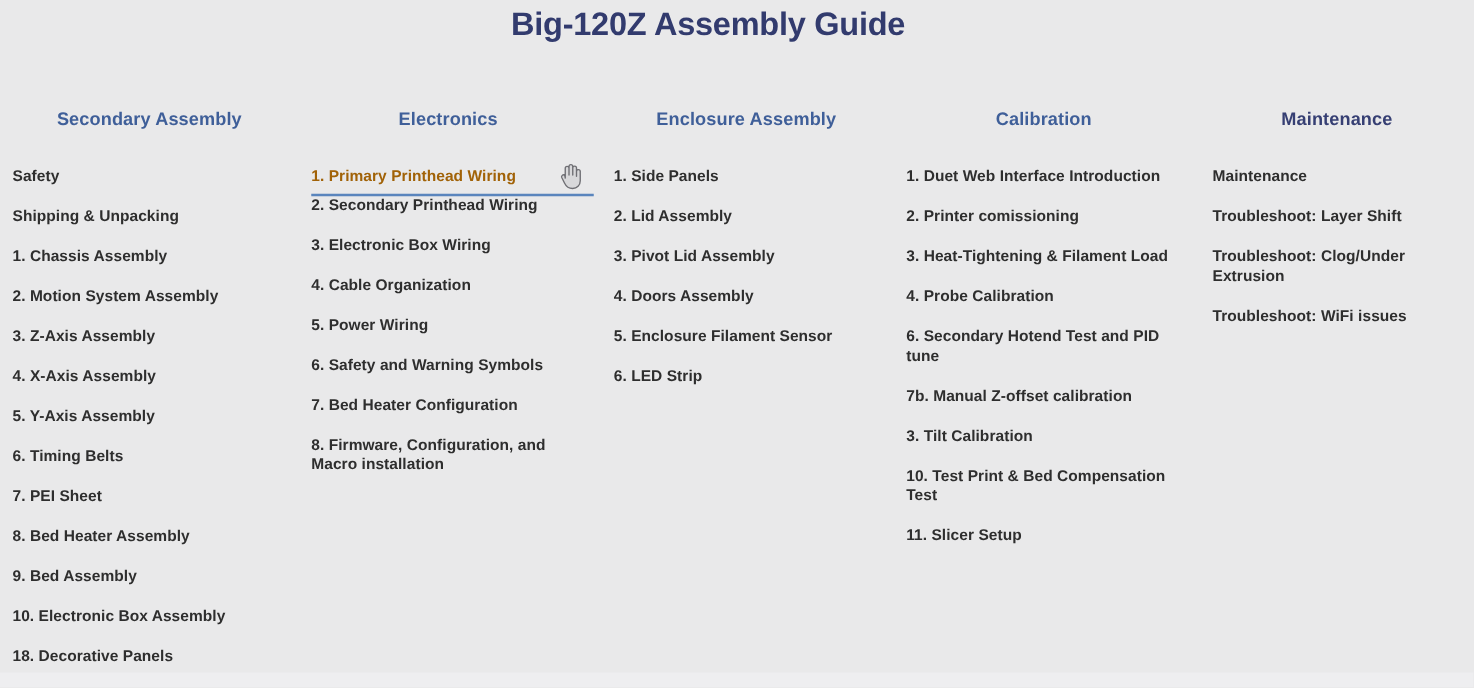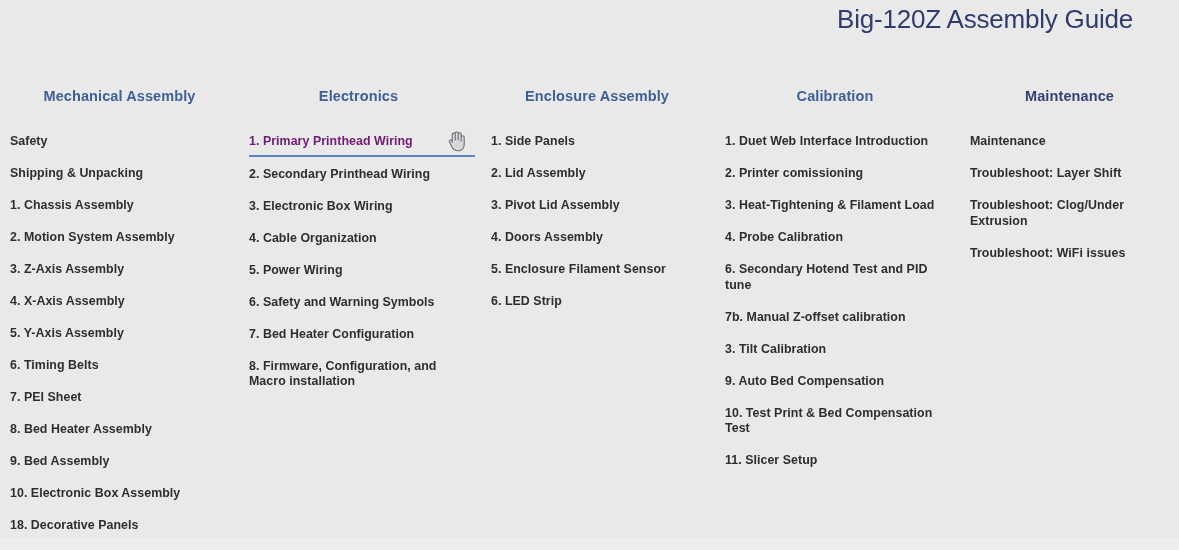--- a/index.html
+++ b/index.html
@@ -31,23 +31,23 @@
     bottom: 0;
     height: 12px;
     background: #eeeef0;
   }
 
   .page-title {
     position: absolute;
     top: 4px;
     left: 0;
     width: 1133px;
-    text-align: right;
+    text-align: center;
     font-size: 26px;
-    font-weight: normal;
+    font-weight: bold;
     color: #323b6e;
     letter-spacing: -0.2px;
   }
 
   .columns {
     position: absolute;
     top: 88px;
     left: 0;
     width: 1179px;
     display: flex;
@@ -89,24 +89,24 @@
     color: #2e2e2e;
     line-height: 15.5px;
     margin-bottom: 16.5px;
     padding-right: 16px;
     letter-spacing: 0.05px;
   }
 
   
   .item.active {
     position: relative;
-    color: #701a75;
+    color: #a16207;
     padding-bottom: 7px;
     padding-right: 0;
-    margin-bottom: 10px;
+    margin-bottom: 0;
     width: 226px;
   }
   .item.active .underline {
     position: absolute;
     left: 0;
     bottom: 0;
     width: 226px;
     height: 2px;
     background: #5a85bd;
   }
@@ -124,21 +124,21 @@
 <body>
 
 <div class="page">
 
   <div class="bottom-strip"></div>
 
   <div class="page-title">Big-120Z Assembly Guide</div>
 
   <div class="columns">
       <div class="column col-0">
-        <div class="col-header">Mechanical Assembly</div>
+        <div class="col-header">Secondary Assembly</div>
         <ul class="item-list">
           <li class="item"><span>Safety</span></li>
           <li class="item"><span>Shipping &amp; Unpacking</span></li>
           <li class="item"><span>1. Chassis Assembly</span></li>
           <li class="item"><span>2. Motion System Assembly</span></li>
           <li class="item"><span>3. Z-Axis Assembly</span></li>
           <li class="item"><span>4. X-Axis Assembly</span></li>
           <li class="item"><span>5. Y-Axis Assembly</span></li>
           <li class="item"><span>6. Timing Belts</span></li>
           <li class="item"><span>7. PEI Sheet</span></li>
@@ -175,21 +175,20 @@
       <div class="column col-3">
         <div class="col-header">Calibration</div>
         <ul class="item-list">
           <li class="item"><span>1. Duet Web Interface Introduction</span></li>
           <li class="item"><span>2. Printer comissioning</span></li>
           <li class="item"><span>3. Heat-Tightening &amp; Filament Load</span></li>
           <li class="item"><span>4. Probe Calibration</span></li>
           <li class="item"><span>6. Secondary Hotend Test and PID tune</span></li>
           <li class="item"><span>7b. Manual Z-offset calibration</span></li>
           <li class="item"><span>3. Tilt Calibration</span></li>
-          <li class="item"><span>9. Auto Bed Compensation</span></li>
           <li class="item"><span>10. Test Print &amp; Bed Compensation Test</span></li>
           <li class="item"><span>11. Slicer Setup</span></li>
         </ul>
       </div>
       <div class="column col-4">
         <div class="col-header">Maintenance</div>
         <ul class="item-list">
           <li class="item"><span>Maintenance</span></li>
           <li class="item"><span>Troubleshoot: Layer Shift</span></li>
           <li class="item"><span>Troubleshoot: Clog/Under Extrusion</span></li>

